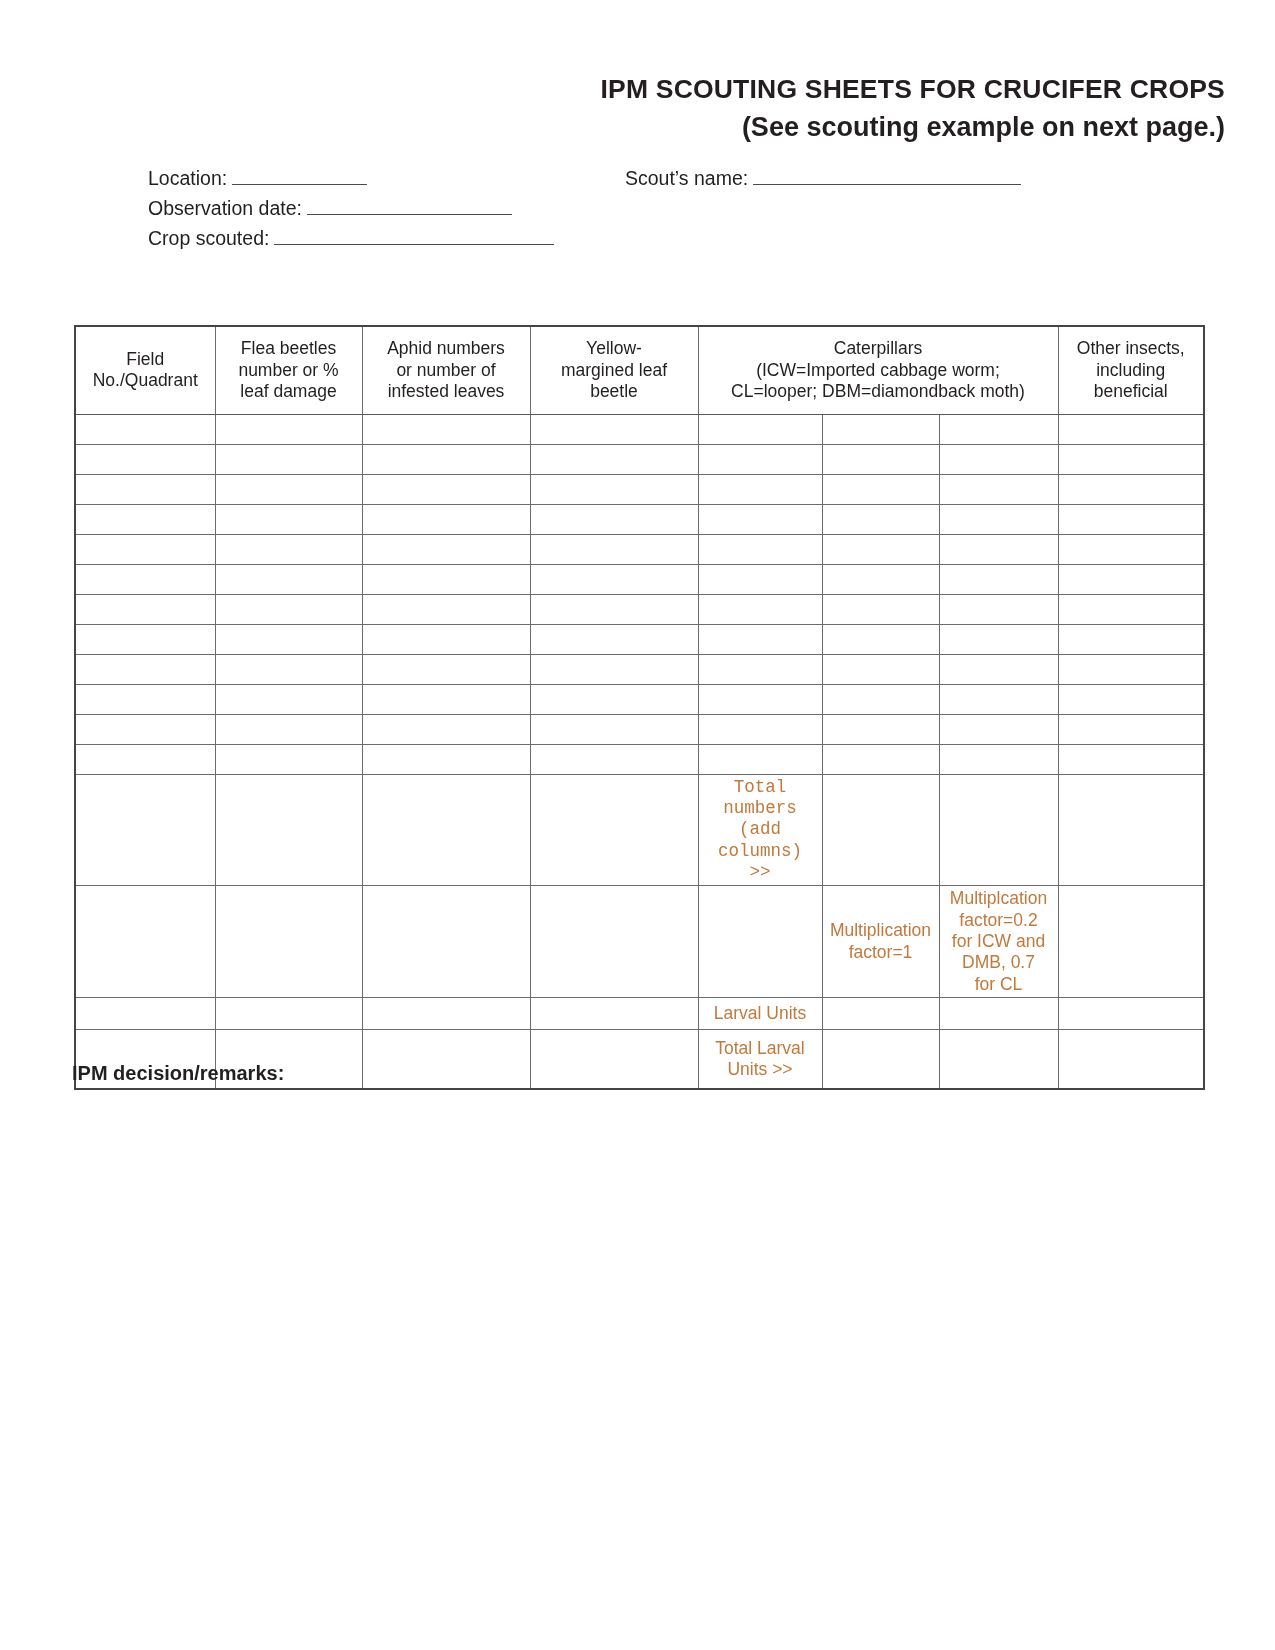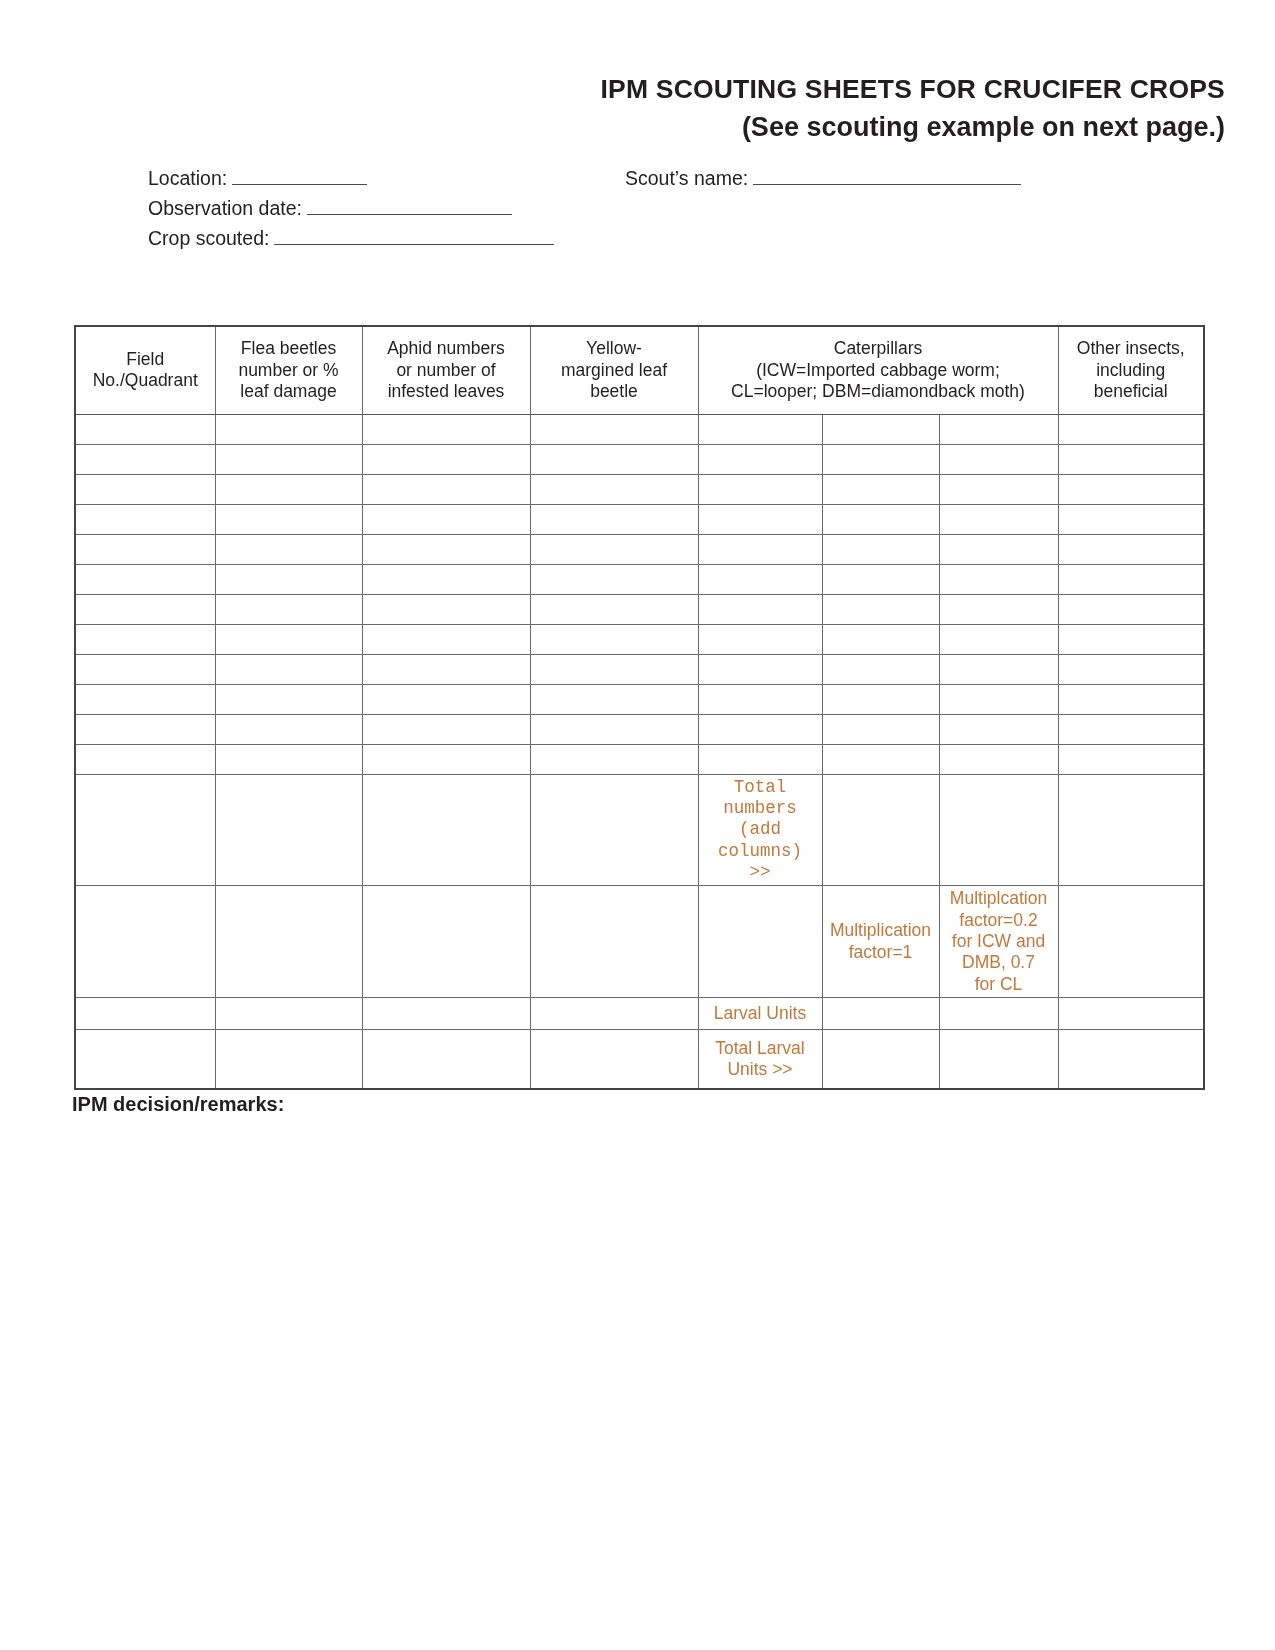--- a/index.html
+++ b/index.html
@@ -50,21 +50,21 @@
   tr.row-total-numbers { height: 62px; font-family: Liberation Mono, monospace; }
   tr.row-mult          { height: 106px; }
   tr.row-larval        { height: 32px; }
   tr.row-total-larval  { height: 60px; }
   td.accent {
     color: var(--accent); font-size: 15.5px; line-height: 1.3;
     text-align: left; vertical-align: top; padding: 5px 4px 2px 8px;
   }
 
   
-  .remarks { position: absolute; left: 72px; top: 1062px; font-size: 20px; font-weight: 600; margin-top: 31px; }
+  .remarks { position: absolute; left: 72px; top: 1062px; font-size: 20px; font-weight: 600; }
 </style>
 </head>
 <body>
 
 <div class="page">
 
   <div class="title-block">
     <div class="title-main">IPM SCOUTING SHEETS FOR CRUCIFER CROPS</div>
     <div class="title-sub">(See scouting example on next page.)</div>
   </div>

